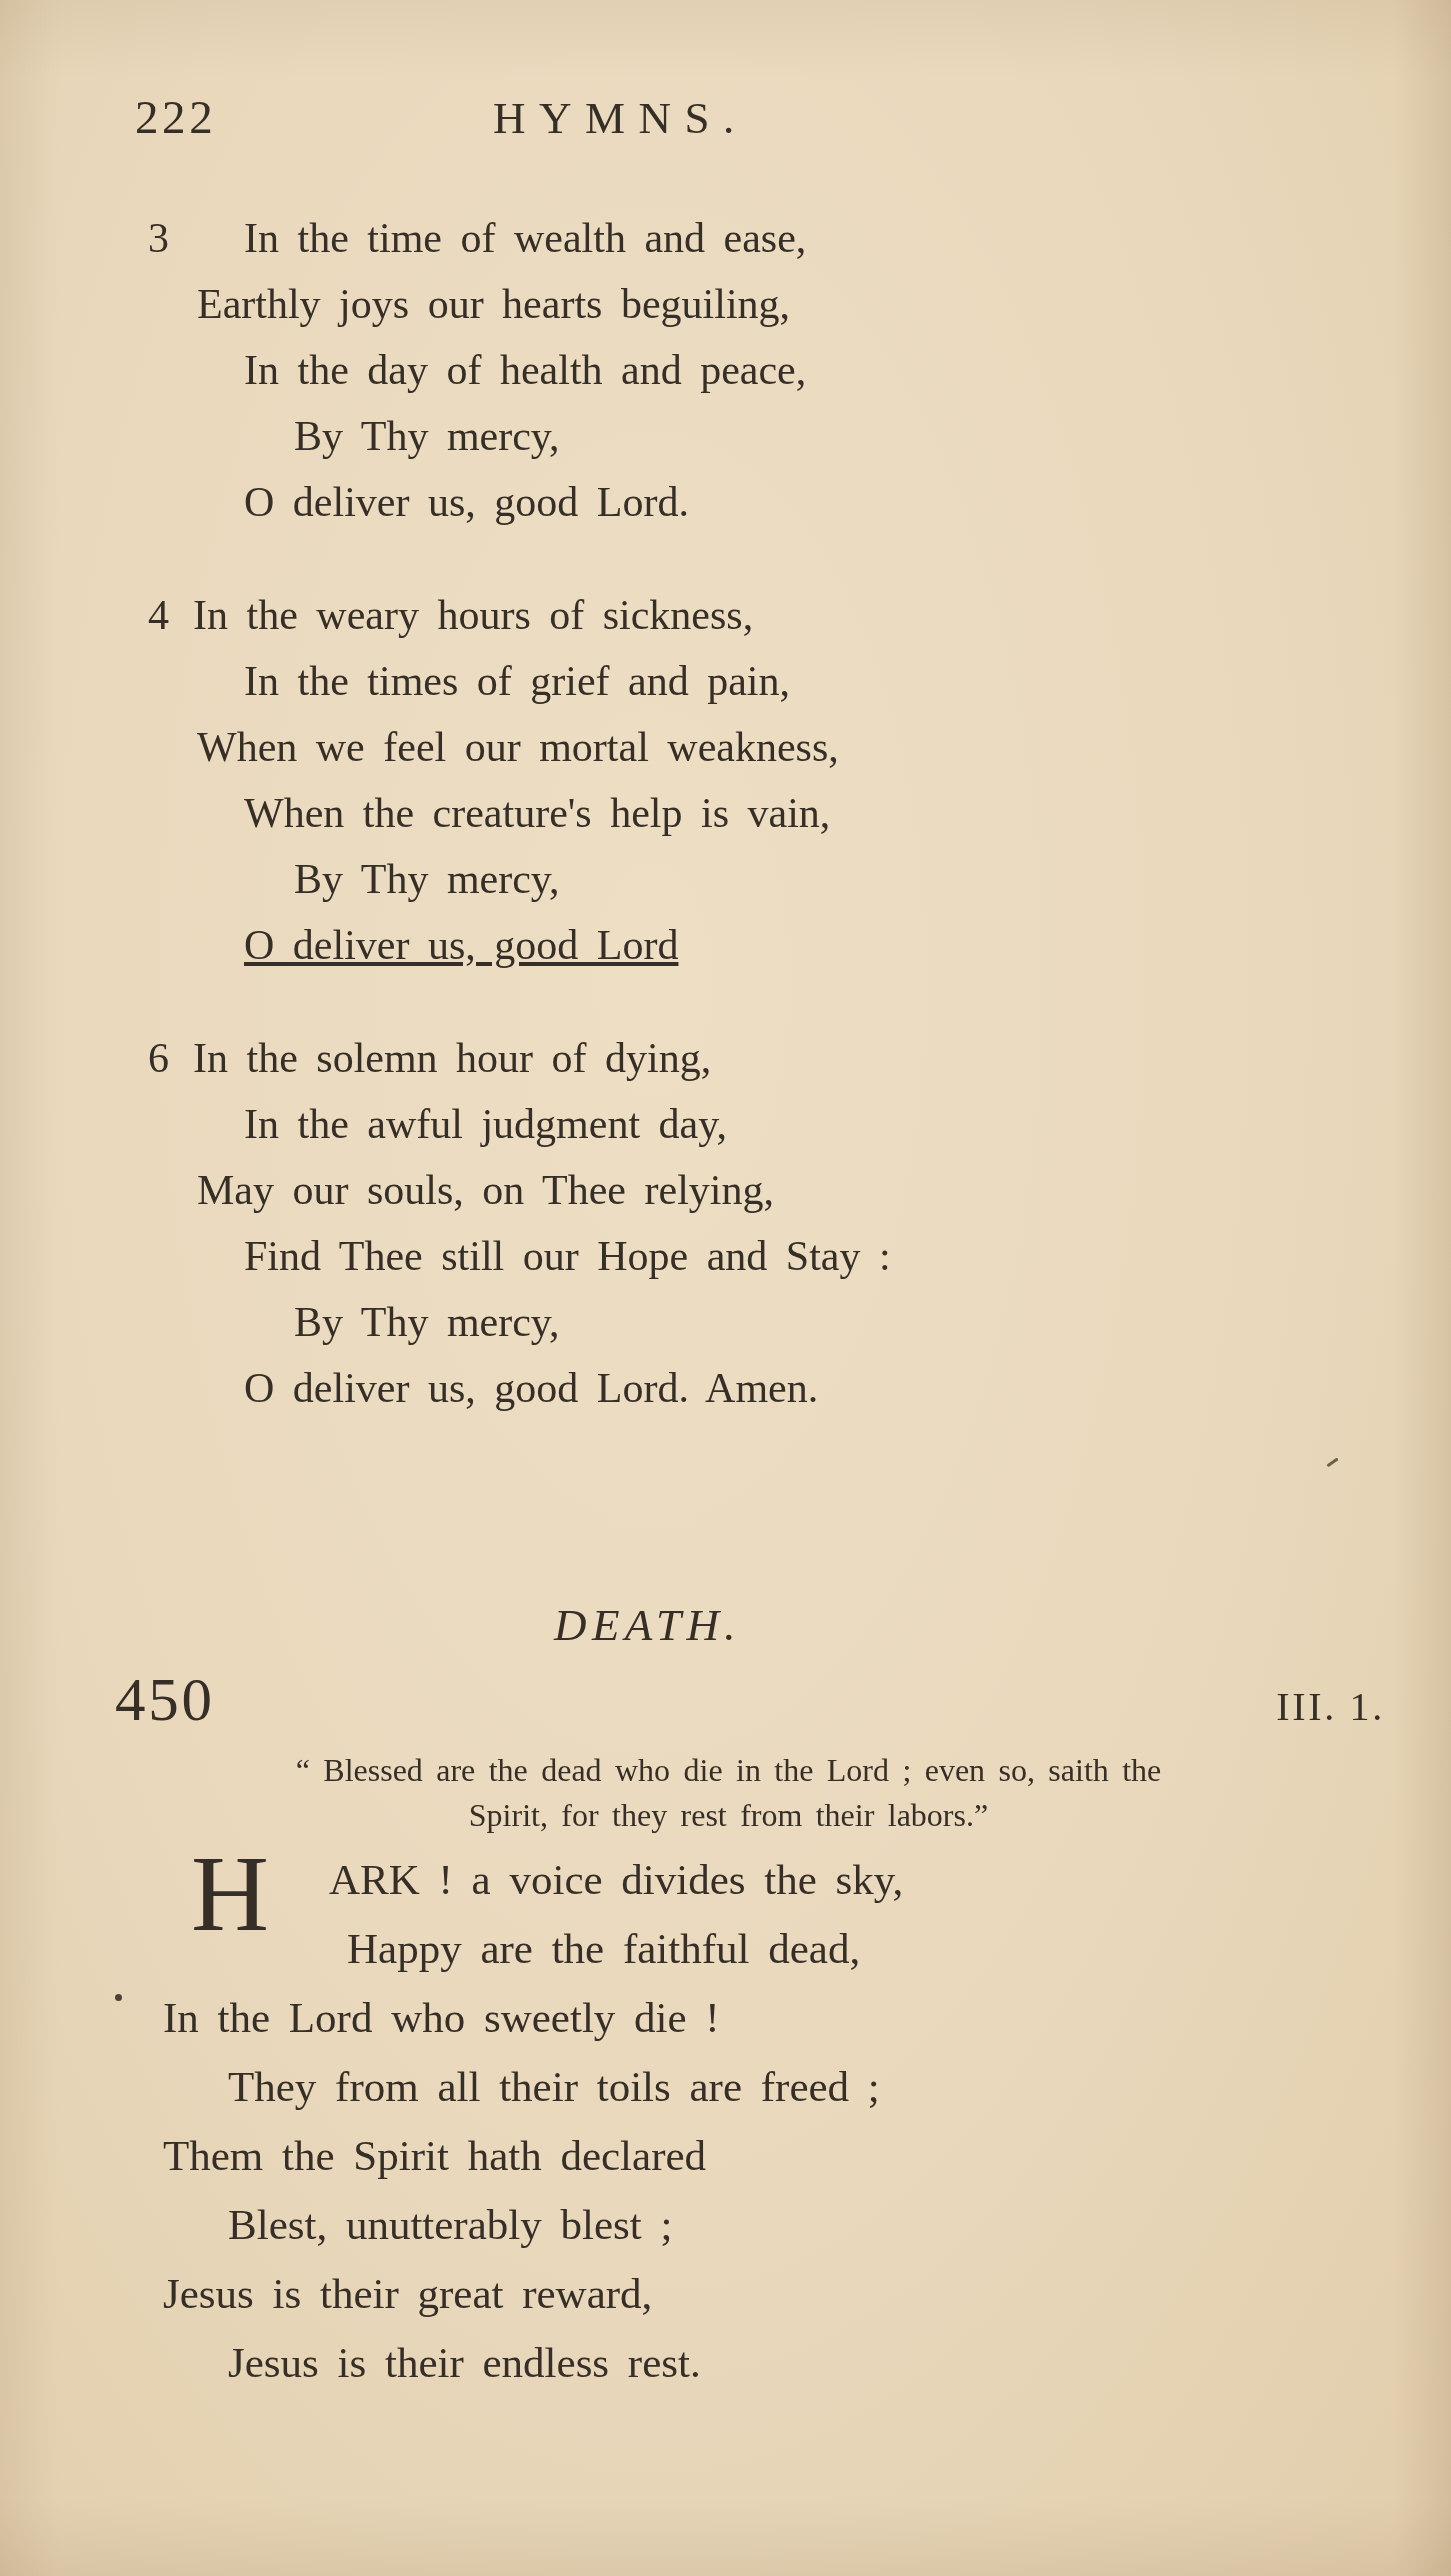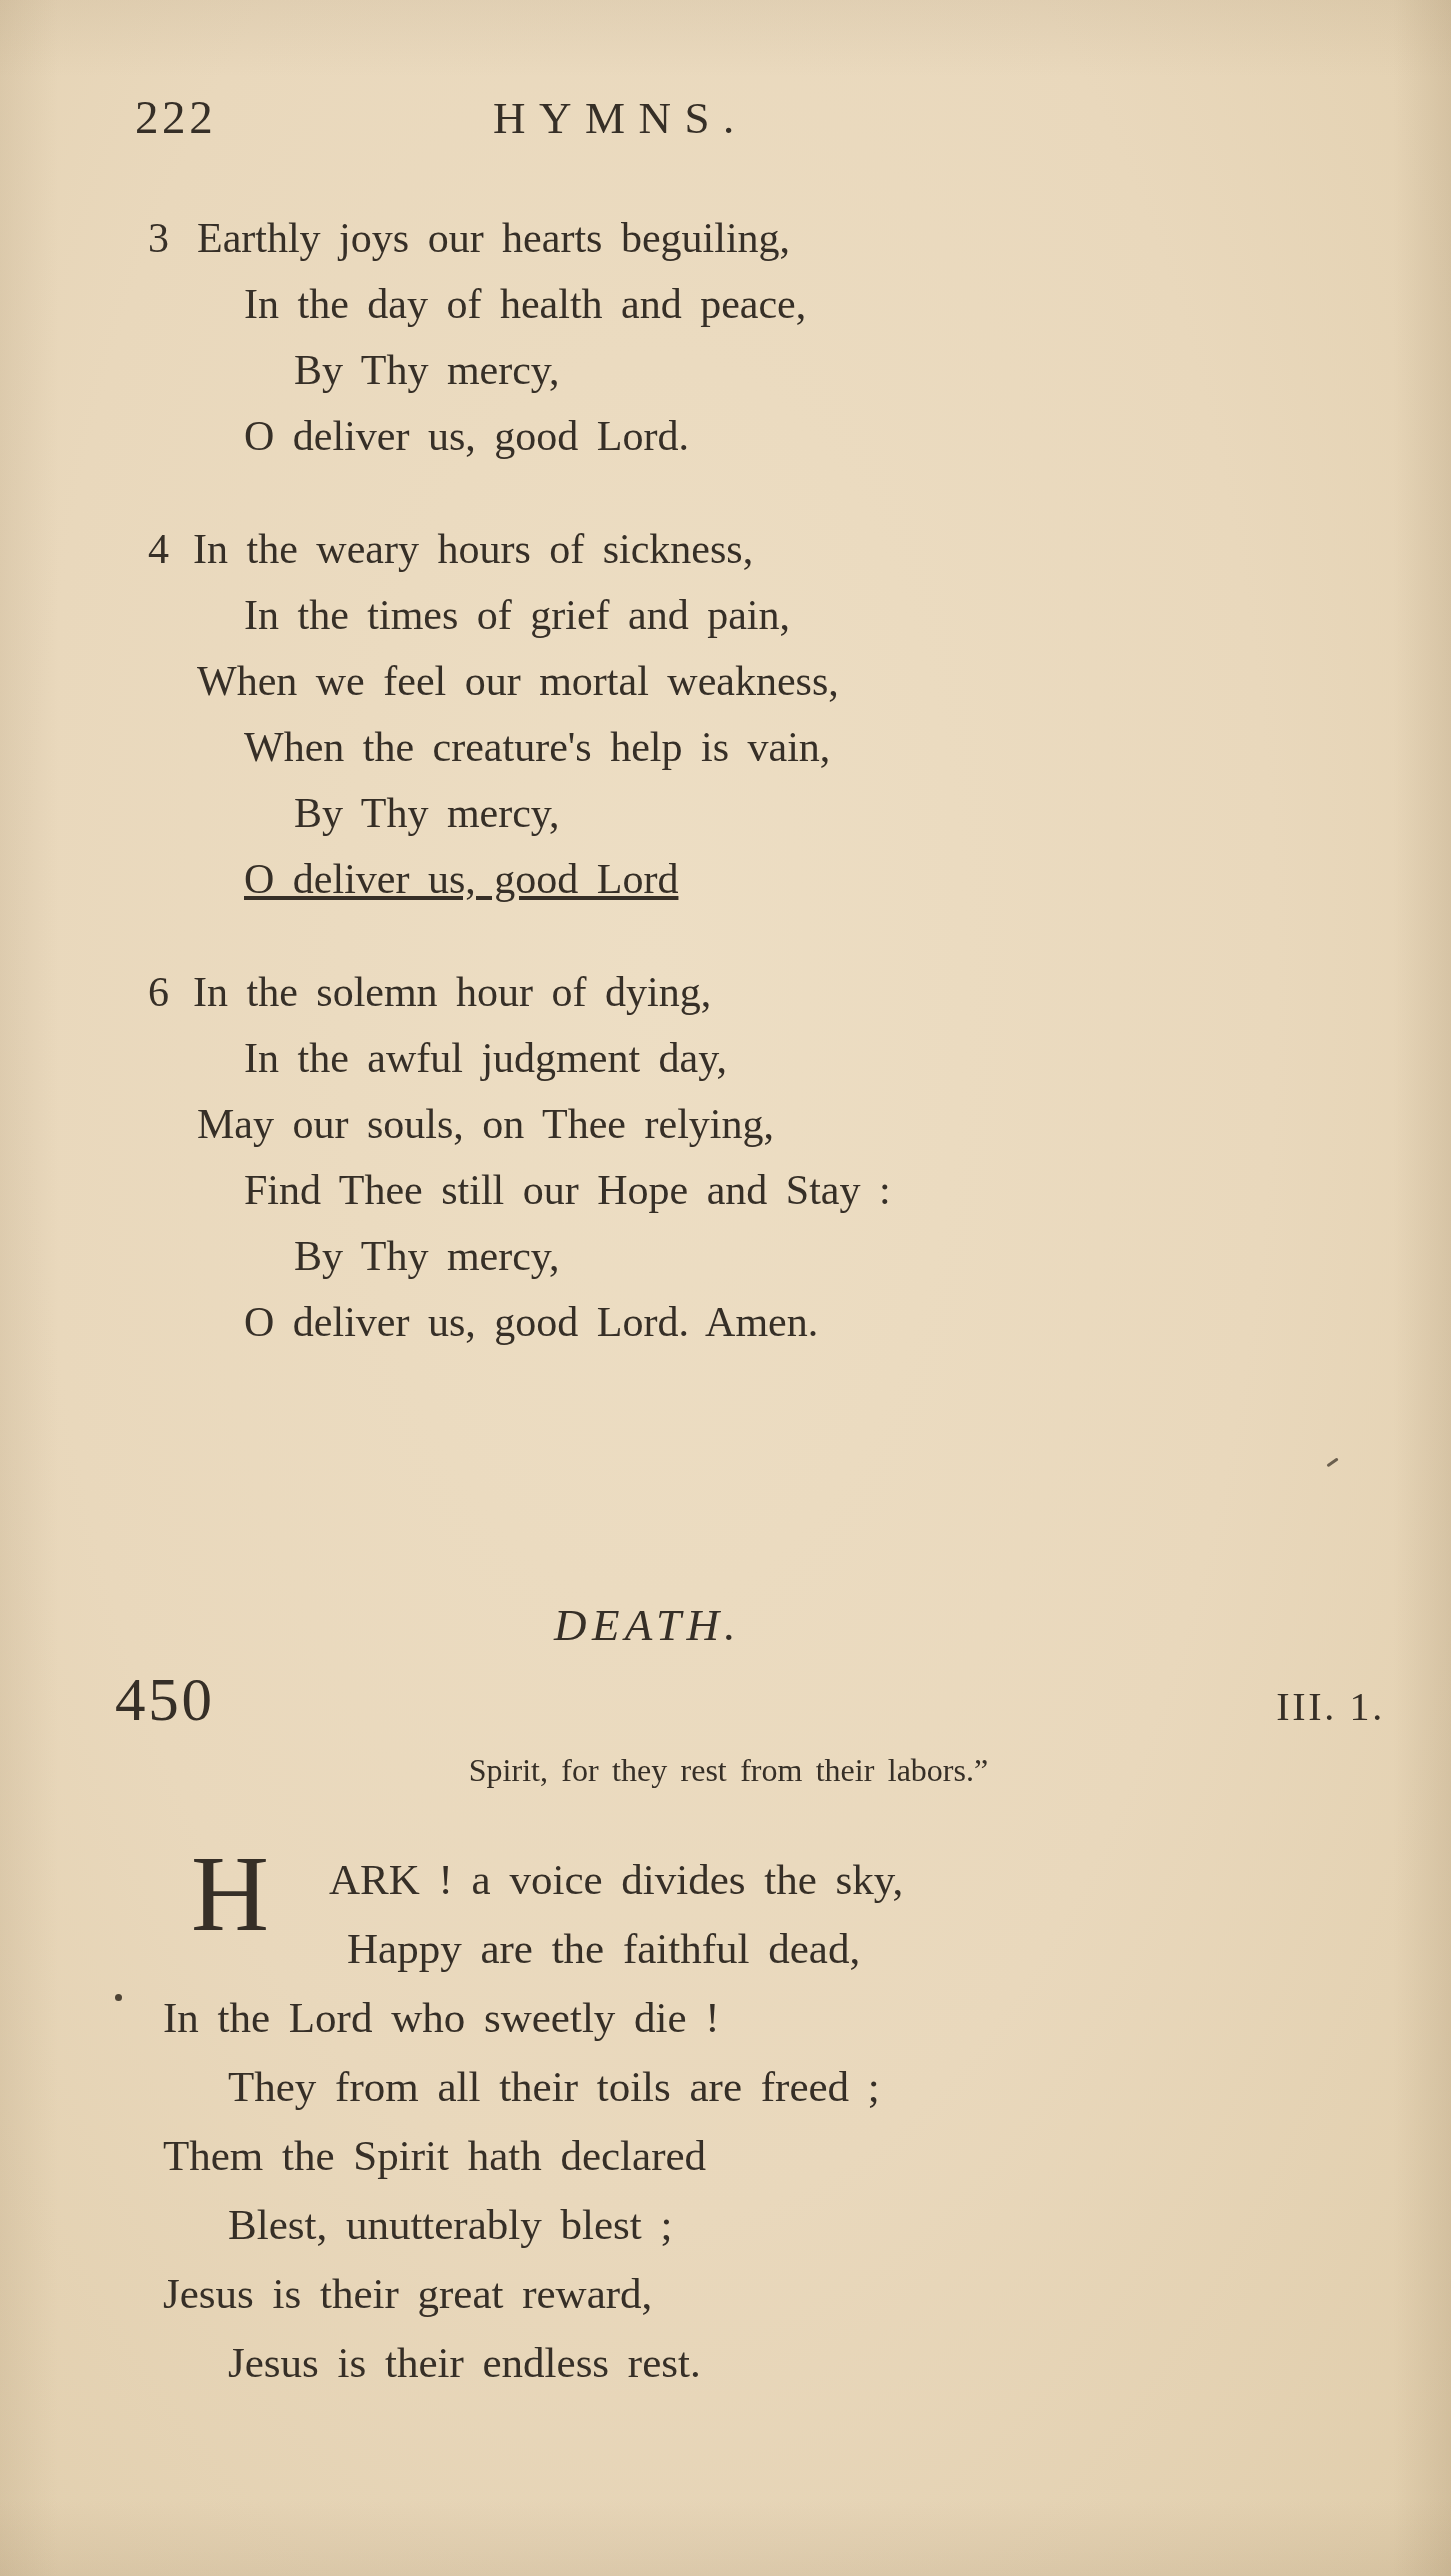--- a/index.html
+++ b/index.html
@@ -150,20 +150,21 @@
 <div class="page">
 
   <div class="running-head">
     <span class="page-number">222</span>
     <span class="head-title">HYMNS.</span>
   </div>
 
   <div class="verses">
       <div class="verse">
         <span class="verse-num">3</span>
+        <div class="vline" style="padding-left: 96px;">In the time of wealth and ease,</div>
         <div class="vline" style="padding-left: 49px;">Earthly joys our hearts beguiling,</div>
         <div class="vline" style="padding-left: 96px;">In the day of health and peace,</div>
         <div class="vline" style="padding-left: 146px;">By Thy mercy,</div>
         <div class="vline" style="padding-left: 96px;">O deliver us, good Lord.</div>
       </div>
       <div class="verse">
         <span class="verse-num">4</span>
         <div class="vline" style="padding-left: 45px;">In the weary hours of sickness,</div>
         <div class="vline" style="padding-left: 96px;">In the times of grief and pain,</div>
         <div class="vline" style="padding-left: 49px;">When we feel our mortal weakness,</div>
@@ -181,20 +182,21 @@
         <div class="vline" style="padding-left: 96px;">O deliver us, good Lord.   Amen.</div>
       </div>
     </div>
 
   <div class="section-title">DEATH.</div>
 
   <div class="hymn-number">450</div>
   <div class="hymn-meter">III. 1.</div>
 
   <div class="epigraph">
+    <div>“ Blessed are the dead who die in the Lord ;  even so, saith the</div>
     <div>Spirit, for they rest from their labors.”</div>
   </div>
 
   <div class="hymn-body">
     <span class="drop-cap">H</span>
   <div class="hline" style="padding-left: 166px;">ARK !  a voice divides the sky,</div>
       <div class="hline" style="padding-left: 184px;">Happy are the faithful dead,</div>
       <div class="hline" style="padding-left: 0px;">In the Lord who sweetly die !</div>
       <div class="hline" style="padding-left: 65px;">They from all their toils are freed ;</div>
       <div class="hline" style="padding-left: 0px;">Them the Spirit hath declared</div>

